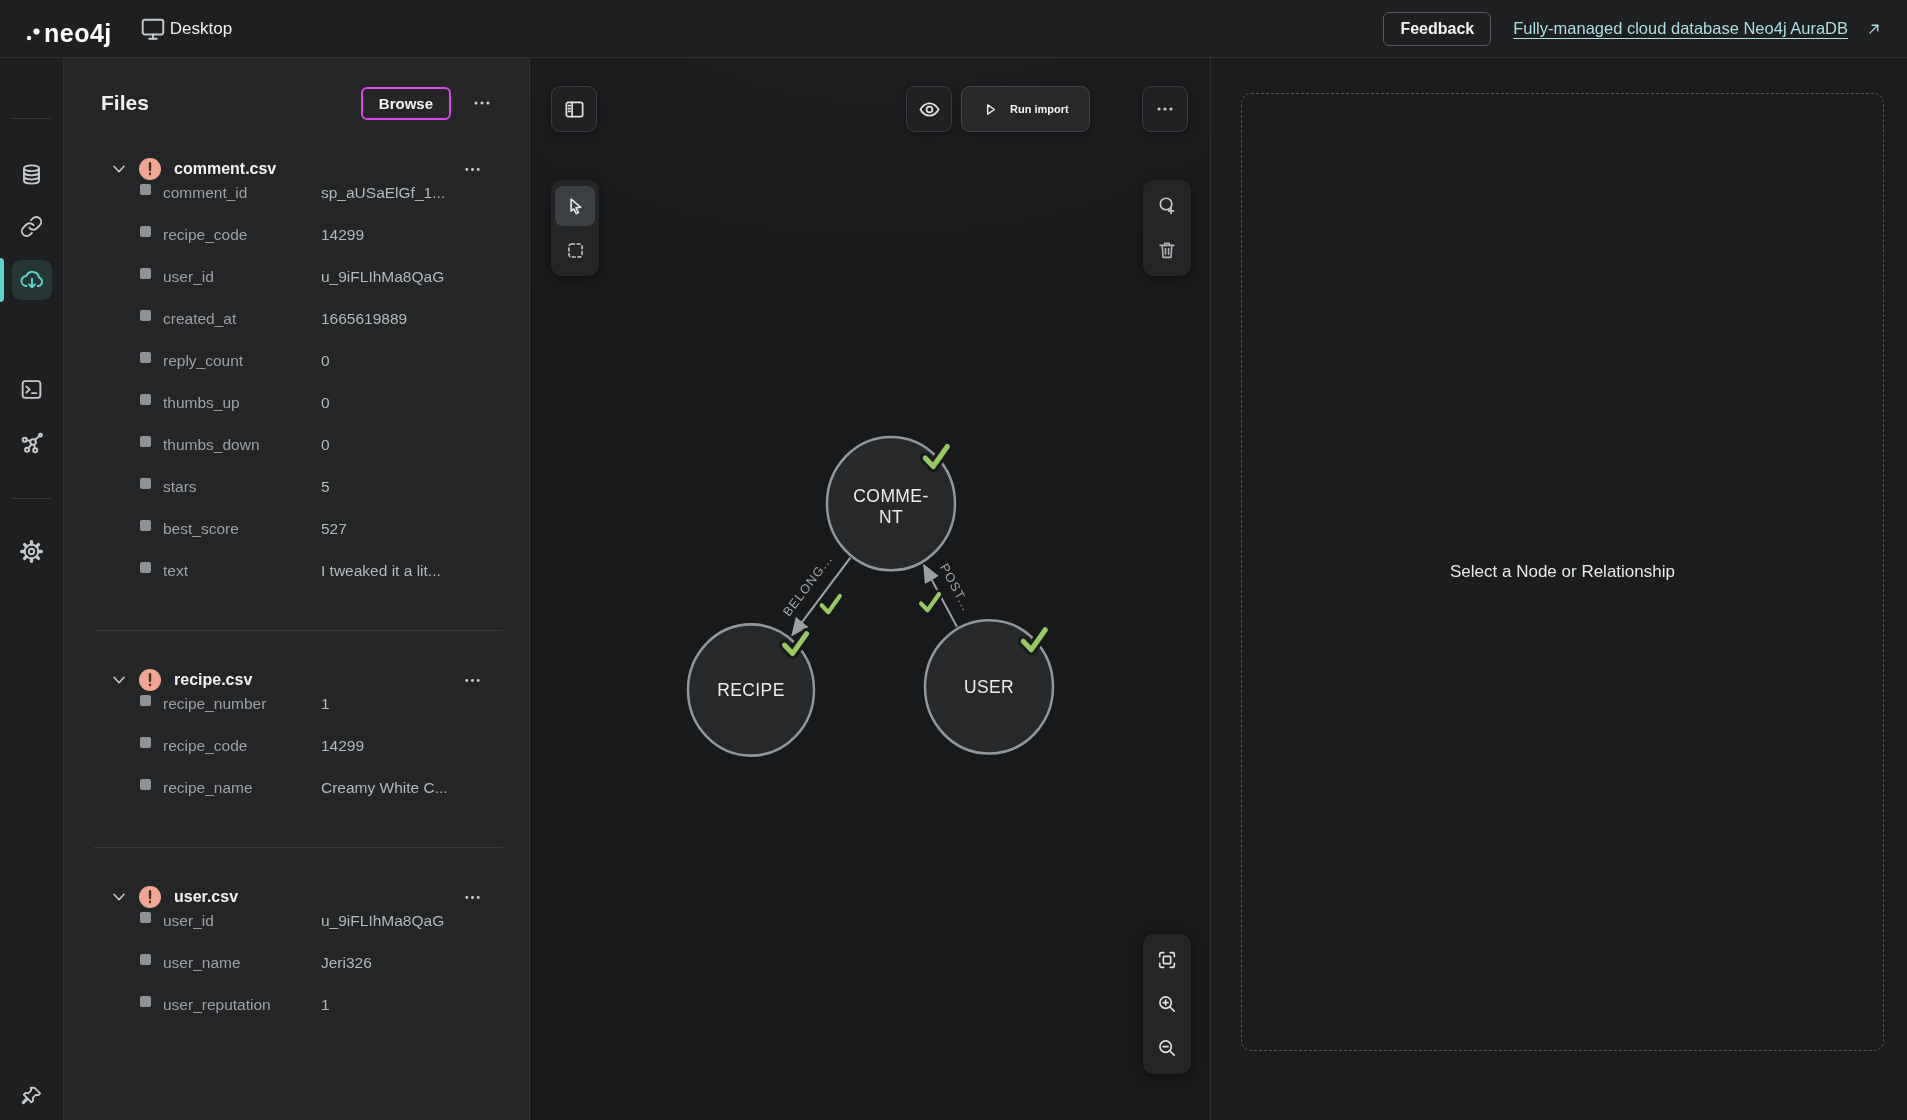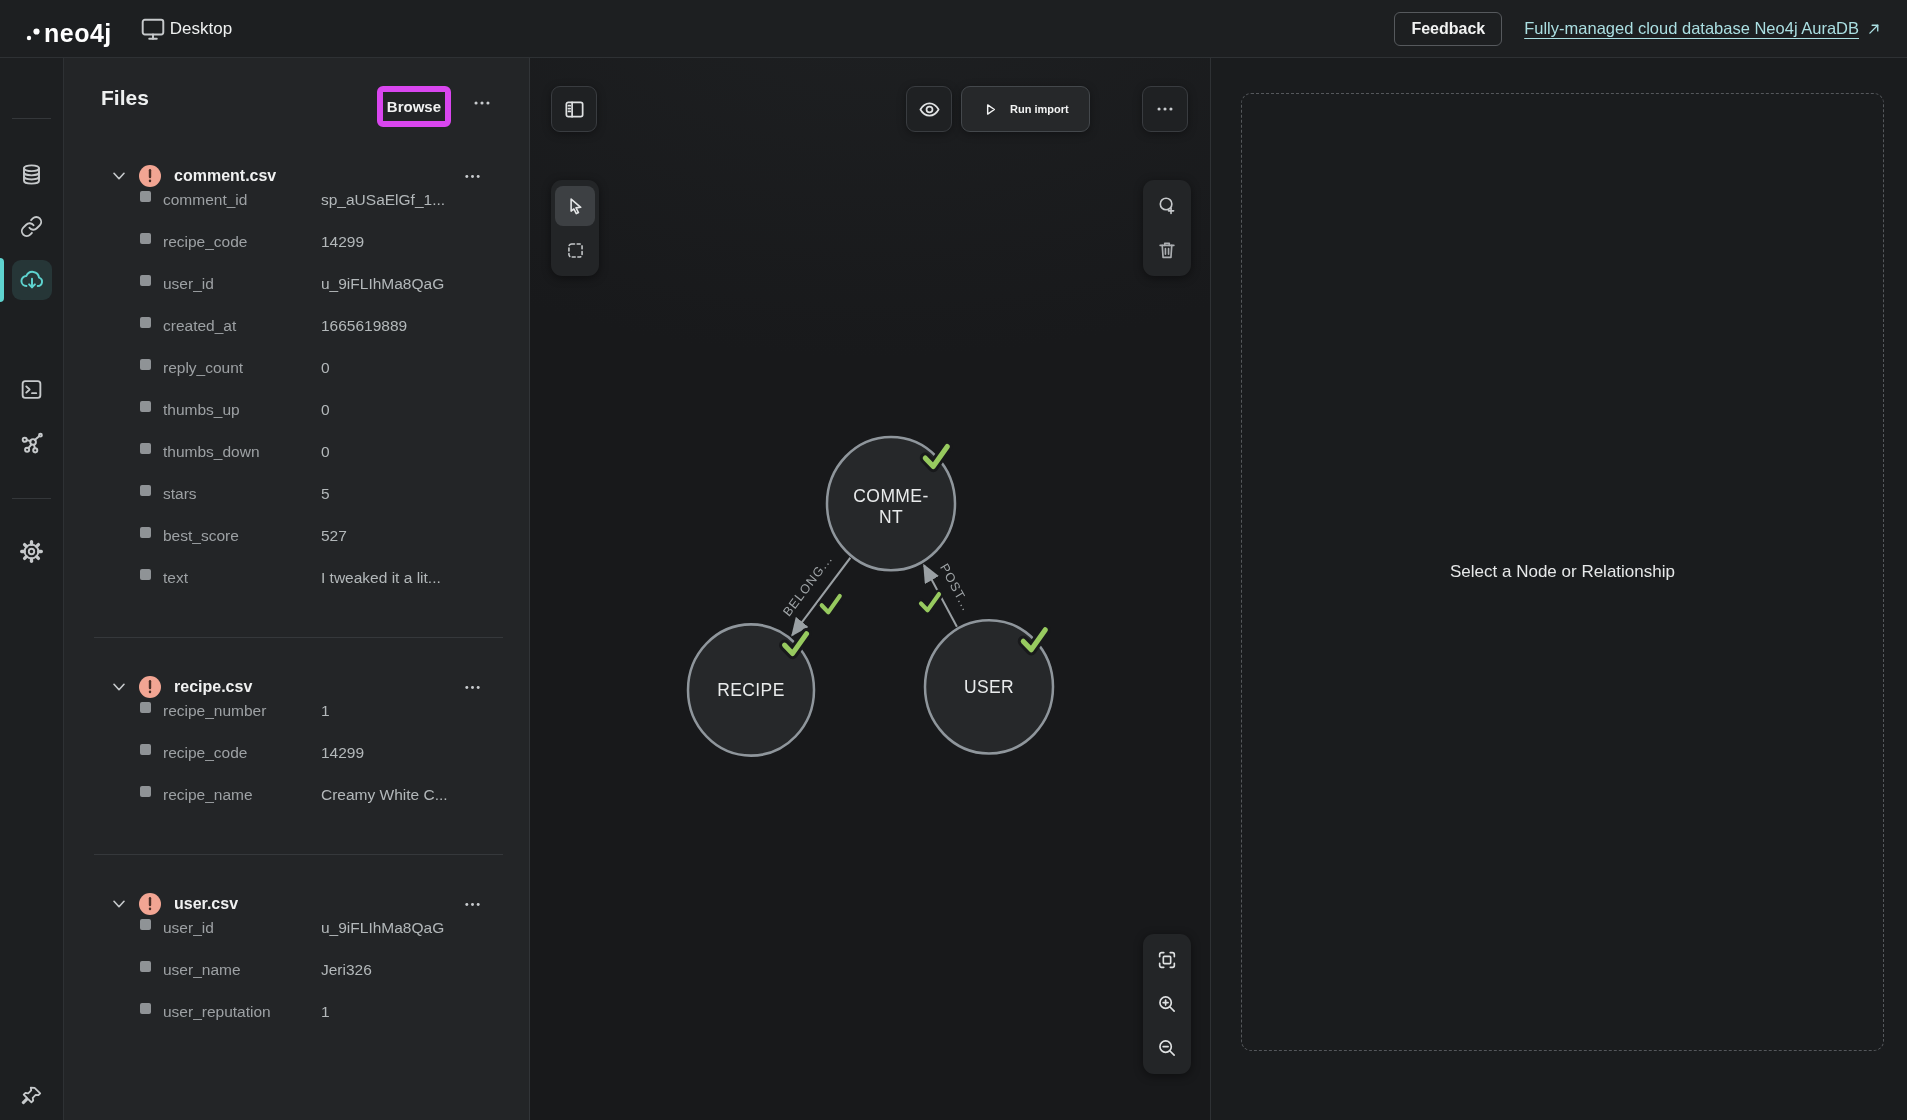--- a/index.html
+++ b/index.html
@@ -19,21 +19,21 @@
     display:flex;align-items:center;padding:0 24px;}
   .brand{display:flex;align-items:flex-end;gap:2px}
   .brand-dots{margin-bottom:4px}
   .brand-text{color:#fff;font-size:25px;font-weight:700;letter-spacing:.5px;line-height:1}
   .monitor{margin-left:28px}
   .app-label{margin-left:4px;font-size:17px;color:#eef0f0;font-weight:500}
   .topbar-right{margin-left:auto;display:flex;align-items:center;gap:22px}
   .feedback-btn{border:1px solid #56595d;border-radius:6px;background:transparent;color:#f1f2f2;
     font-weight:700;font-size:16px;padding:7px 16px;font-family:inherit;cursor:pointer}
   .aura-link{color:var(--link);font-size:16.5px;text-decoration:underline;text-underline-offset:4px;
-    display:flex;align-items:center;gap:6px;cursor:pointer}
+    display:flex;align-items:center;gap:17px;cursor:pointer}
   .aura-link .ic{stroke:var(--link)}
 
   
   .app{display:flex;height:1062px}
   .rail{width:64px;background:var(--topbar-bg);border-right:1px solid var(--border);position:relative;flex:none}
   .rail-item{position:absolute;left:50%;transform:translateX(-50%);width:40px;height:40px;border-radius:9px;
     display:flex;align-items:center;justify-content:center;cursor:pointer}
   .rail-item.active{background:#263637}
   .rail-item.active .ic{stroke:var(--accent)}
   .rail-accent{position:absolute;left:0;width:4px;height:44px;border-radius:0 4px 4px 0;background:var(--accent)}
@@ -49,24 +49,24 @@
   .conn-chevron{margin-left:22px;cursor:pointer}
   .conn-kv{margin-left:46px;color:#b9bcbe}
   .conn-kv .v{color:#8d9193;margin-left:5px}
 
   
   .content{flex:1;display:flex;min-height:0}
 
   
   .files-panel{width:466px;flex:none;background:var(--panel-bg);border-right:1px solid #323538;
     padding:28px 0 0 37px;overflow:hidden;position:relative}
-  .files-head{display:flex;align-items:flex-start;padding-right:30px}
+  .files-head{display:flex;align-items:center;padding-right:30px}
   .files-title{font-size:21px;font-weight:700;color:#eef0f0}
-  .browse-btn{margin-left:auto;border:6px solid #d946ef;border-radius:6px;background:transparent;
-    color:#f1f2f2;font-weight:700;font-size:15px;padding:6px 4px;font-family:inherit;cursor:pointer}
+  .browse-btn{margin-left:auto;border:2px solid #d946ef;border-radius:6px;background:transparent;
+    color:#f1f2f2;font-weight:700;font-size:15px;padding:6px 16px;font-family:inherit;cursor:pointer}
   .dots-btn{background:none;border:none;cursor:pointer;padding:6px;margin-left:14px}
   .file-section{margin-top:34px}
   .file-header{display:flex;align-items:center;height:30px;padding-right:40px;cursor:pointer}
   .file-header .chev{margin-left:8px;cursor:pointer}
   .warn-badge{width:22px;height:22px;border-radius:50%;background:var(--warning);margin-left:10px;
     display:flex;align-items:center;justify-content:center;flex:none}
   .file-name{margin-left:13px;font-size:16px;font-weight:700;color:#f0f1f1}
   .file-header .dots-btn{margin-left:auto}
   .field-row{display:flex;align-items:flex-start;height:42px}
   .bullet{width:11px;height:11px;border-radius:2px;background:#8f9396;margin-left:39px;flex:none}

